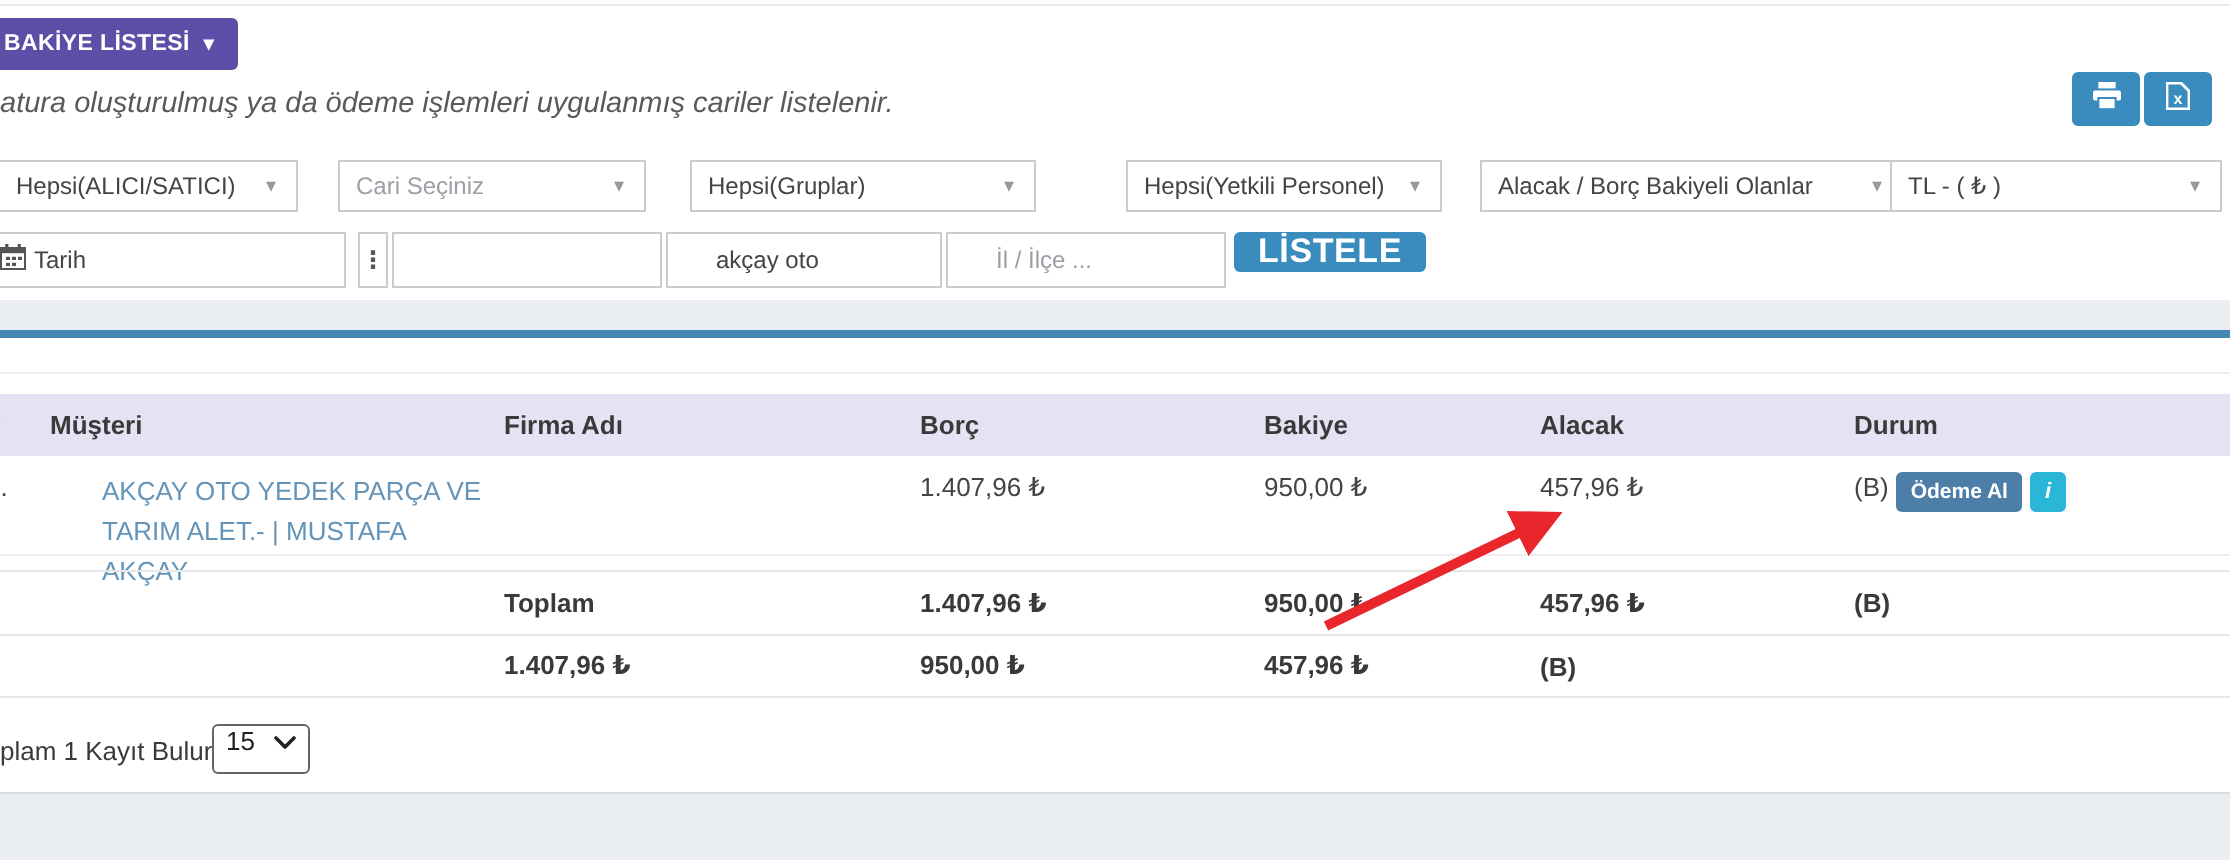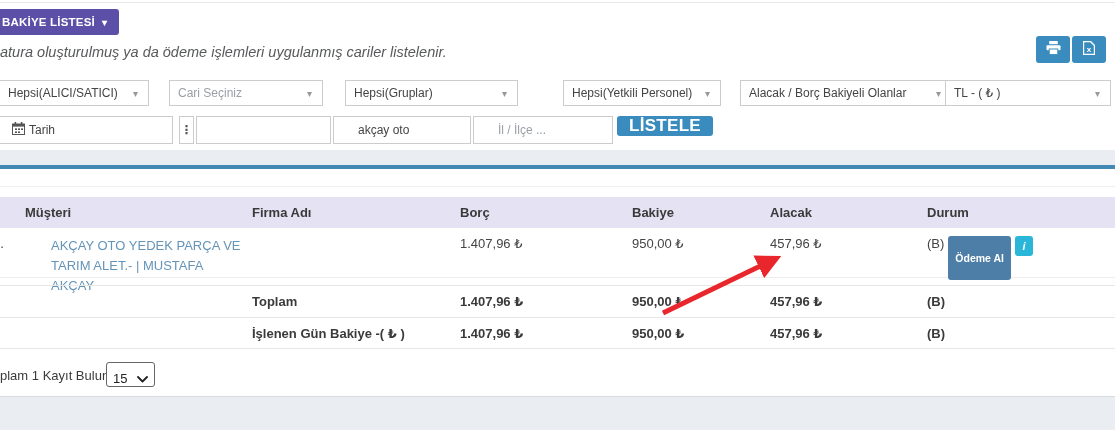--- a/index.html
+++ b/index.html
@@ -35,21 +35,21 @@
   .dd.placeholder .lbl { color:#9aa0a6; }
   .dd1 { left:0; width:149px; border-left:none; }
   .dd2 { left:169px; width:154px; }
   .dd3 { left:345px; width:173px; }
   .dd4 { left:563px; width:158px; }
   .dd5 { left:740px; width:212px; }
   .dd6 { left:945px; width:166px; }
 
   .f2 { position:absolute; top:116px; height:28px; border:1px solid #ccc; background:#fff;
         display:flex; align-items:center; font-size:12px; color:#444; }
-  .date-group { left:0; width:173px; border-left:none; padding-left:12px; gap:4px; }
+  .date-group { left:0; width:173px; border-left:none; padding-left:0; gap:4px; }
   .sep-box { left:179px; width:15px; justify-content:center; font-weight:bold; color:#555; }
   .inp { border:1px solid #ccc; height:28px; font-size:12px; color:#444; padding:0 24px;
          font-family:"Liberation Sans","DejaVu Sans",sans-serif; position:absolute; top:116px; }
   .inp::placeholder { color:#9aa0a6; }
   .inp2 { left:196px; width:135px; }
   .inp3 { left:333px; width:138px; }
   .inp4 { left:473px; width:140px; }
   .btn-listele {
     position:absolute; top:116px; left:617px; height:20px; padding:0 12px;
     background:#3a8cbe; color:#fff; border:none; border-radius:3px;
@@ -63,33 +63,33 @@
   
   .grid-row { position:absolute; left:0; width:1115px; display:grid;
               grid-template-columns:25px 227px 208px 172px 138px 157px 1fr; }
   .thead { top:197px; height:31px; background:#e4e2f3; font-size:13px; font-weight:bold; color:#3a3a3a;
            align-items:center; }
   .cut { margin-left:-7px; overflow:hidden; }
   .drow { top:228px; height:50px; font-size:13px; padding-top:8px; border-bottom:1px solid #eee; }
   .musteri-link { color:#6494b8; line-height:1.55; cursor:pointer; text-decoration:none; display:block; padding-right:6px;margin-left:26px; }
   .durum-cell { display:flex; align-items:flex-start; gap:4px; }
   .btn-odeme { background:#4d7ea8; color:#fff; border:none; border-radius:3px;
-               font-size:10.5px; font-weight:bold; padding:16px 7px; cursor:pointer; }
+               font-size:10.5px; font-weight:bold; padding:4px 7px; cursor:pointer; }
   .btn-info  { background:#29b6d8; color:#fff; border:none; border-radius:3px; width:18px; height:20px;
                font-size:11px; font-weight:bold; font-style:italic; cursor:pointer; }
   .srow { height:32px; font-size:13px; font-weight:bold; color:#3a3a3a; border-top:1px solid #e7e7e7;
           align-items:center; }
   .srow1 { top:285px; }
   .srow2 { top:317px; border-bottom:1px solid #e7e7e7; }
 
   
   .count-text { position:absolute; top:368px; left:0; font-size:13px; color:#3a3a3a; }
   .page-select { position:absolute; top:362px; left:106px; width:49px; height:25px;
                  border:1px solid #666; border-radius:3px; background:#fff; display:flex;
-                 align-items:flex-end; font-size:13px; color:#222; padding:0 6px; cursor:pointer;
+                 align-items:flex-start; font-size:13px; color:#222; padding:0 6px; cursor:pointer;
                  justify-content:space-between; }
   .bottom-band { position:absolute; top:396px; left:0; width:1115px; height:34px;
                  background:#eaedf2; border-top:1px solid #d8dce1; }
 
   .arrow-overlay { position:absolute; top:0; left:0; pointer-events:none; }
 </style>
 </head>
 <body>
 
 <div class="top-line"></div>
@@ -205,21 +205,20 @@
   <div>Toplam</div>
   <div>1.407,96 ₺</div>
   <div>950,00 ₺</div>
   <div>457,96 ₺</div>
   <div>(B)</div>
 </div>
 
 <div class="grid-row srow srow2">
   <div class="cut">#</div>
   <div></div>
-  <div>İşlenen Gün Bakiye -( ₺ )</div>
   <div>1.407,96 ₺</div>
   <div>950,00 ₺</div>
   <div>457,96 ₺</div>
   <div>(B)</div>
 </div>
 
 <div class="count-text">plam 1 Kayıt Bulundu.</div>
 <div class="page-select">
   <span>15</span>
   <span>

